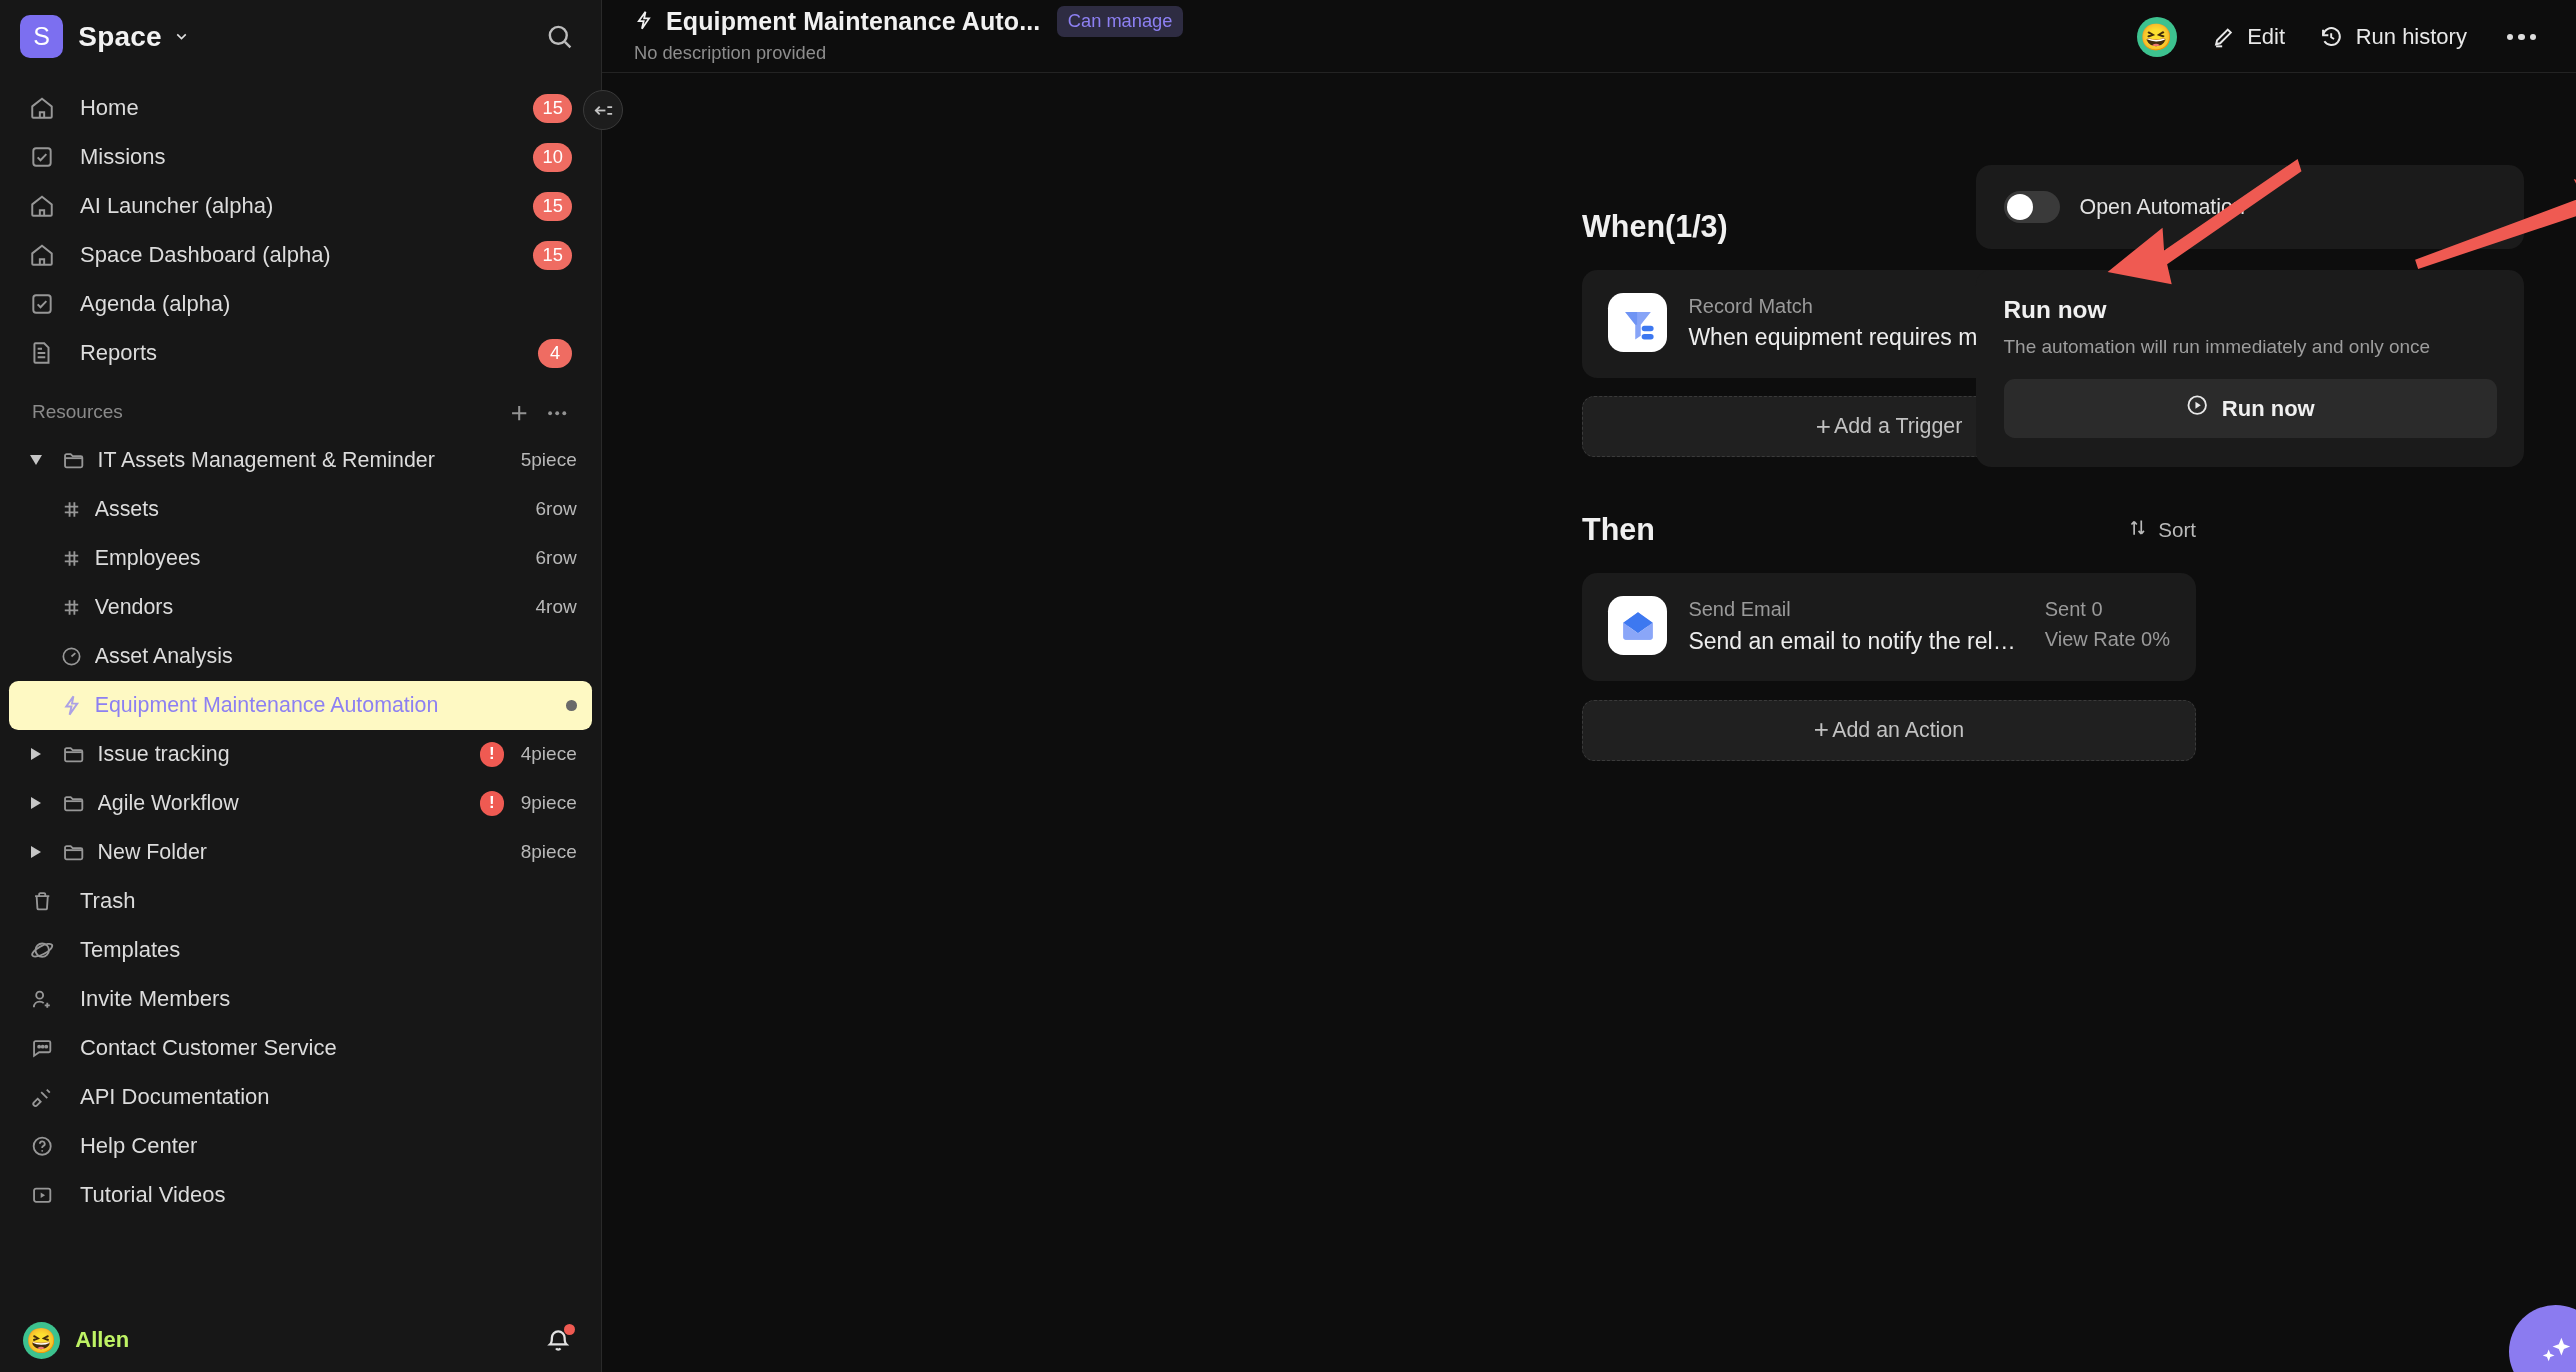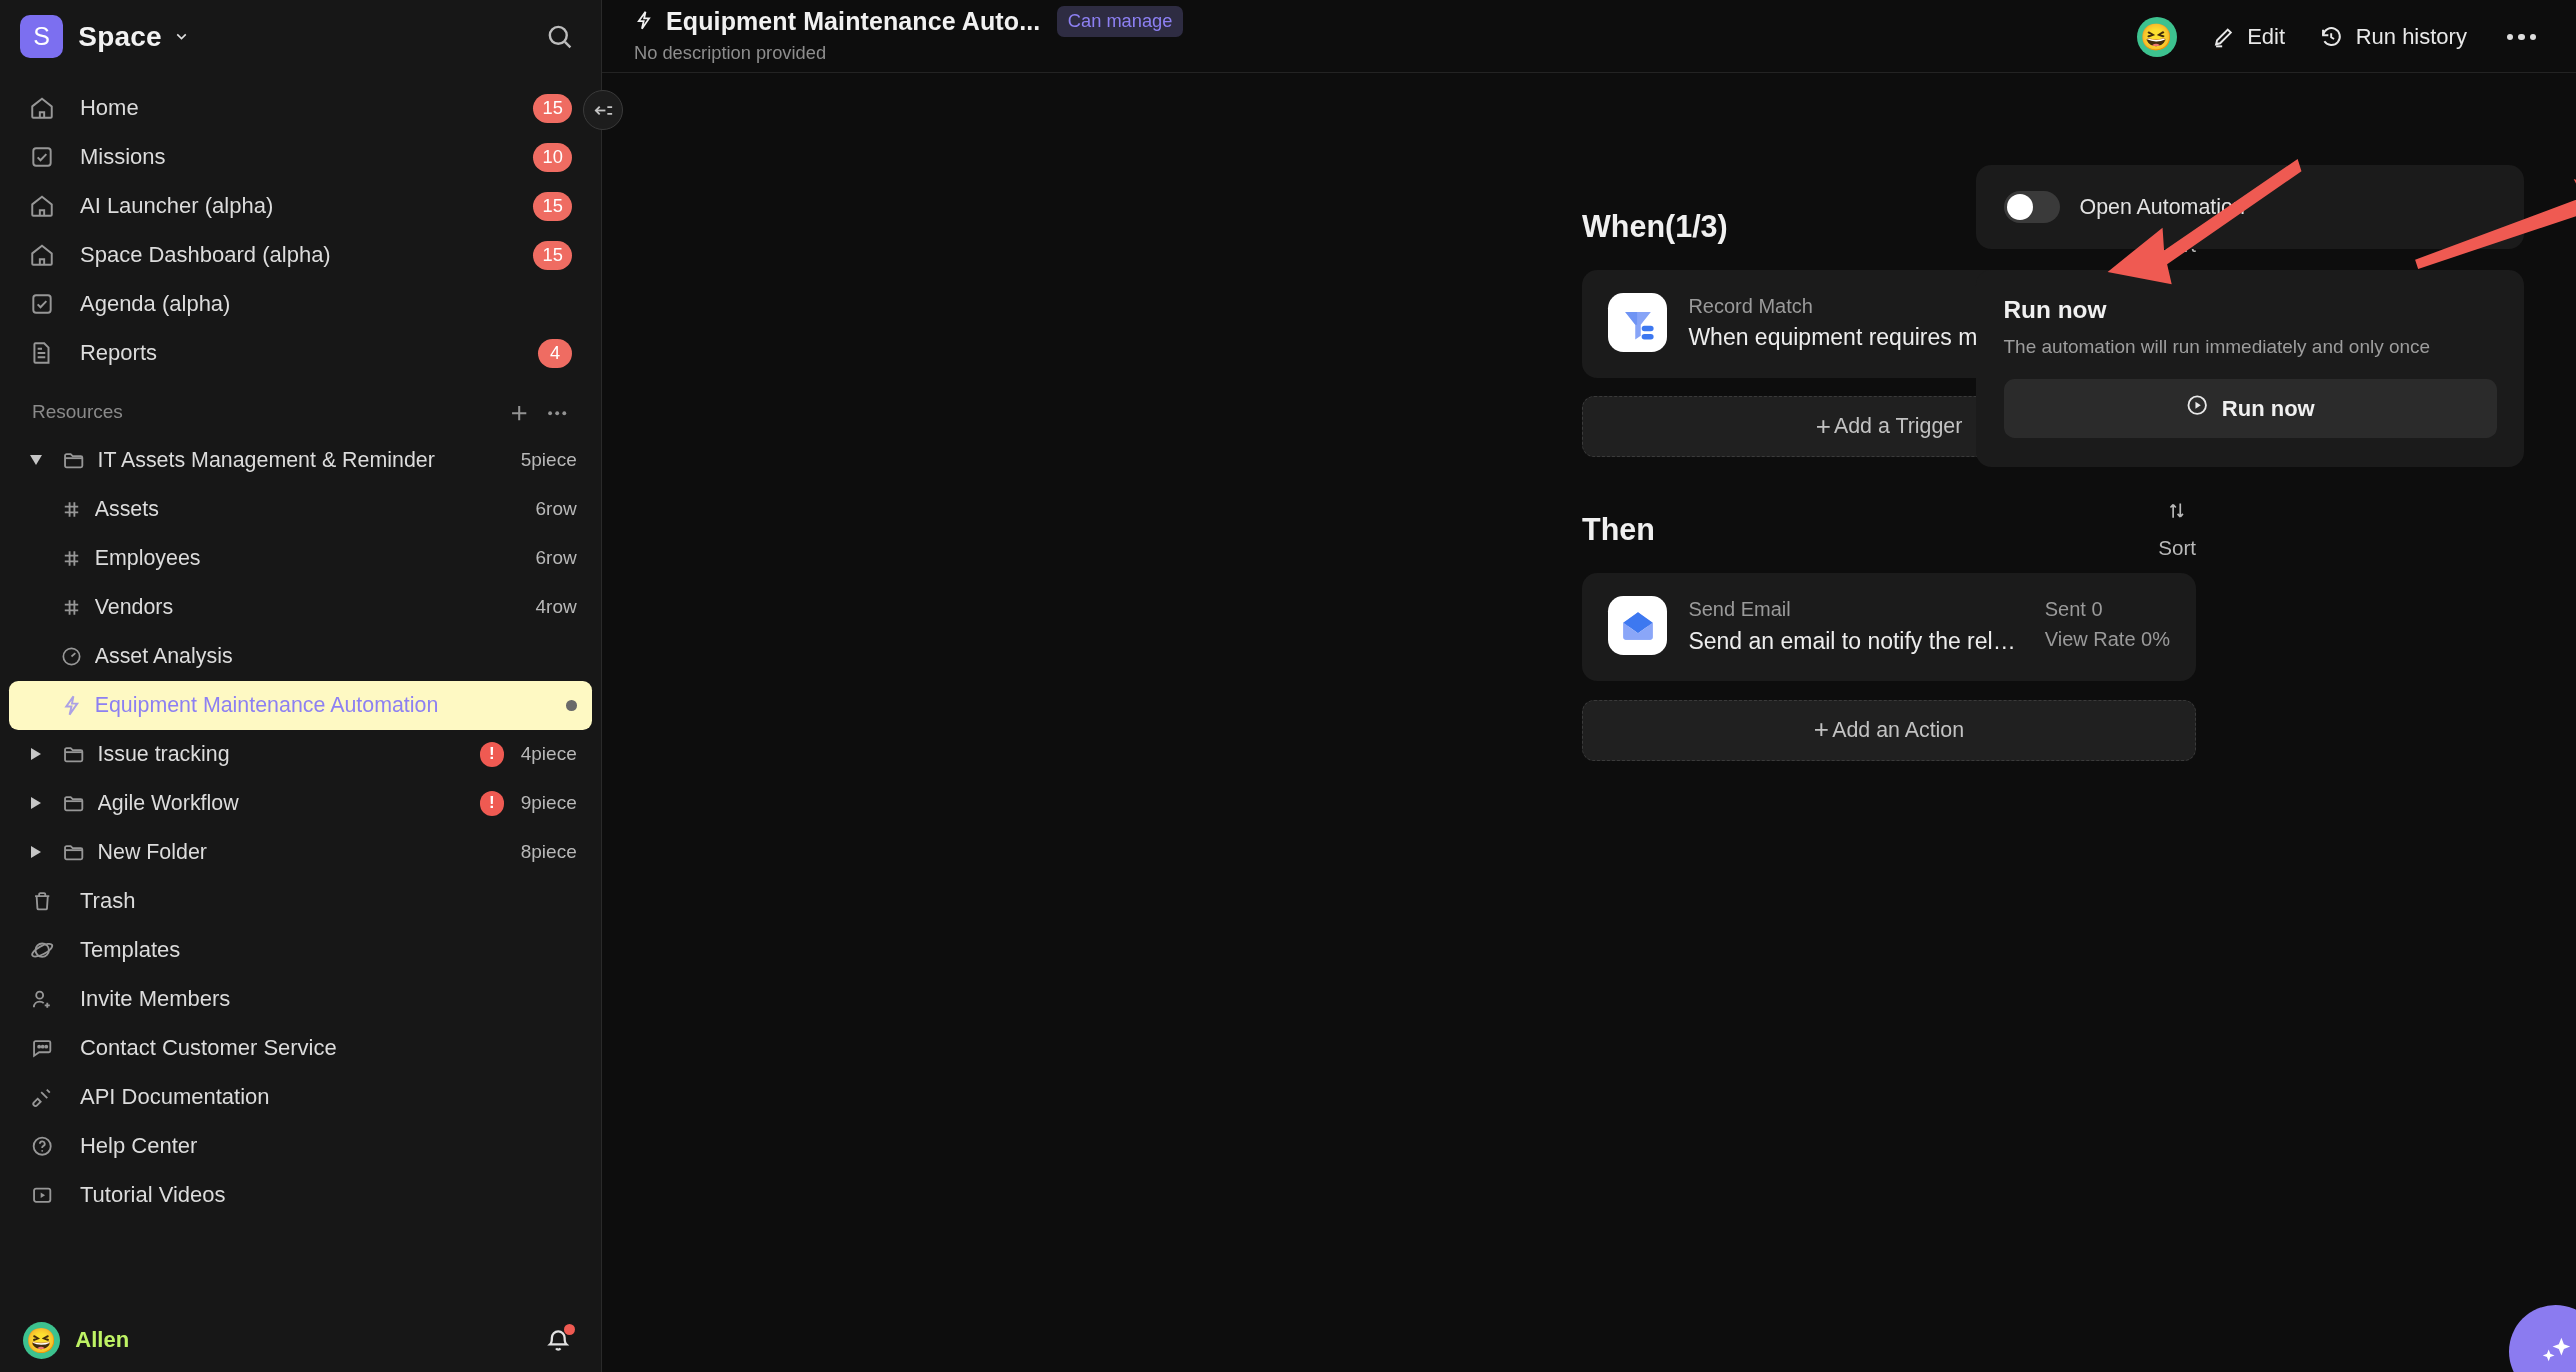--- a/index.html
+++ b/index.html
@@ -125,21 +125,21 @@
   .tb-btn { display: flex; align-items: center; gap: 12.2px; font-size: 22px; color: #e8e8e8; cursor: pointer; }
   .tb-ic { width: 24.4px; height: 24.4px; display:flex;align-items:center;justify-content:center; }
   .dots { display: flex; gap: 5.3px; align-items: center; cursor: pointer; padding: 6.1px; }
   .dots i { width: 6.1px; height: 6.1px; border-radius: 50%; background: #dcdcdc; display:block; }
 
   .canvas { position: relative; height: 1299px; }
 
   .flow { position: absolute; left: 980px; top: 130px; width: 614px; }
   .flow-head { display: flex; align-items: center; height: 47px; }
   .flow-title { font-size: 30.5px; font-weight: 700; color: #f0f0f0; flex: 1; }
-  .sort-btn { display: flex; align-items: center; gap: 10px; font-size: 20.6px; color: #b9b9b9; cursor: pointer; flex-direction: column; }
+  .sort-btn { display: flex; align-items: center; gap: 10px; font-size: 20.6px; color: #b9b9b9; cursor: pointer; }
 
   .card {
     background: #1b1b1b; border-radius: 15.3px;
     padding: 23px 26px; margin-top: 20px;
     display: flex; align-items: flex-start; gap: 21.4px;
     min-height: 108px; cursor: pointer;
   }
   .card-icon {
     width: 59px; height: 59px; border-radius: 15.3px; background: #fff;
     display: flex; align-items: center; justify-content: center; flex: 0 0 59px;

